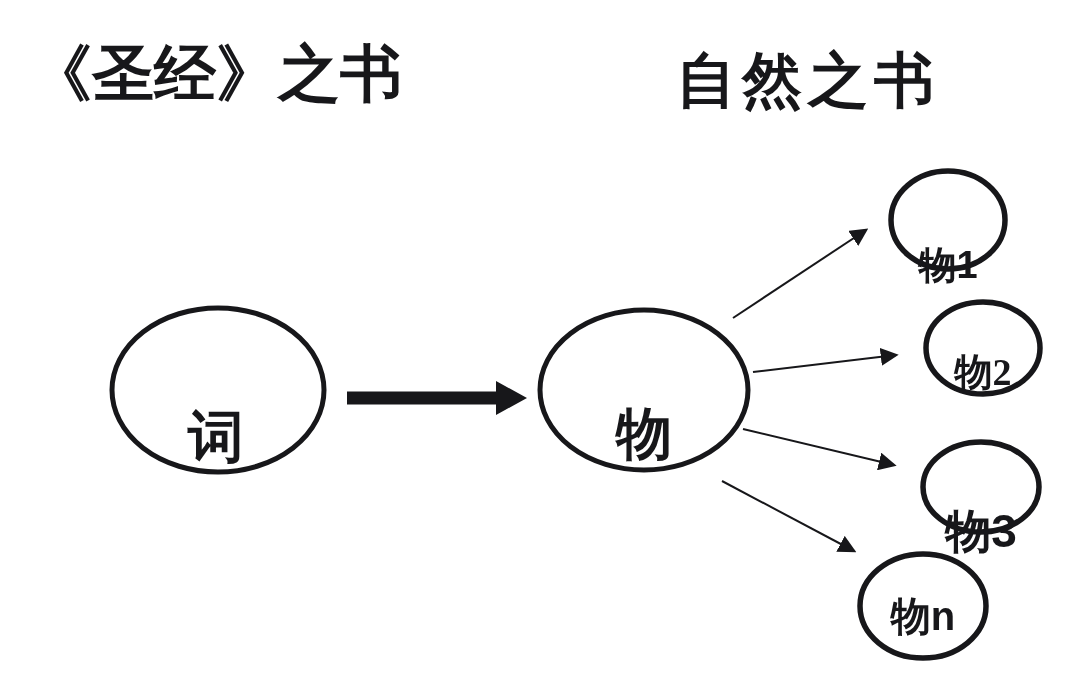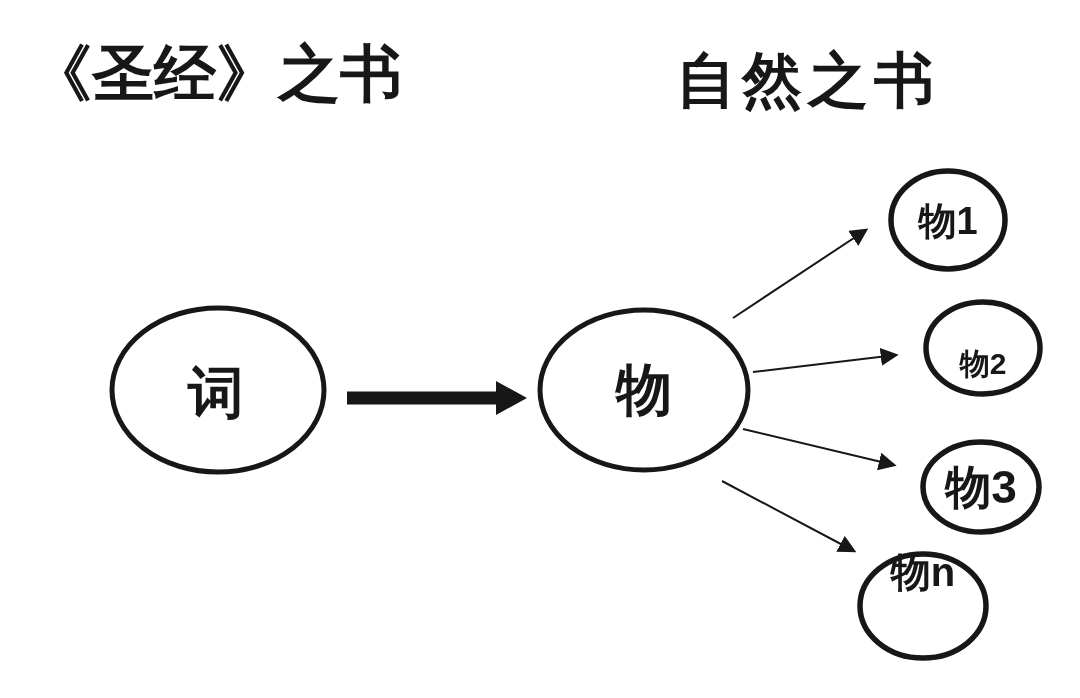--- a/index.html
+++ b/index.html
@@ -22,20 +22,21 @@
     top: 0;
   }
   .label {
     position: absolute;
     transform: translate(-50%, -50%);
     font-weight: bold;
     white-space: nowrap;
     color: #17171a;
     line-height: 1;
     text-align: center;
+    margin-top: 44px;
   }
   .title {
     position: absolute;
     font-weight: bold;
     white-space: nowrap;
     color: #17171a;
     line-height: 1.1;
   }
   #title-left {
     left: 30px;
@@ -44,21 +45,21 @@
   }
   #title-right {
     left: 676px;
     top: 48px;
     font-size: 60px;
     letter-spacing: 6px;
   }
   #word-label  { left: 216px; top: 393px; font-size: 56px; }
   #thing-label { left: 644px; top: 390px; font-size: 56px; }
   #thing1-label { left: 948px; top: 221px; font-size: 38px; }
-  #thing2-label { left: 983px; top: 364px; font-size: 30px; }
+  #thing2-label { left: 983px; top: 328px; font-size: 38px; font-family: Liberation Serif, serif; }
   #thing3-label { left: 981px; top: 487px; font-size: 46px; }
   #thingn-label { left: 923px; top: 572px; font-size: 40px; }
   #arrow-label  { left: 428px; top: 351px; font-size: 35px; }
 </style>
 </head>
 <body>
 
 <div id="canvas">
 
   <svg id="shapes" width="1080" height="698" viewBox="0 0 1080 698">

